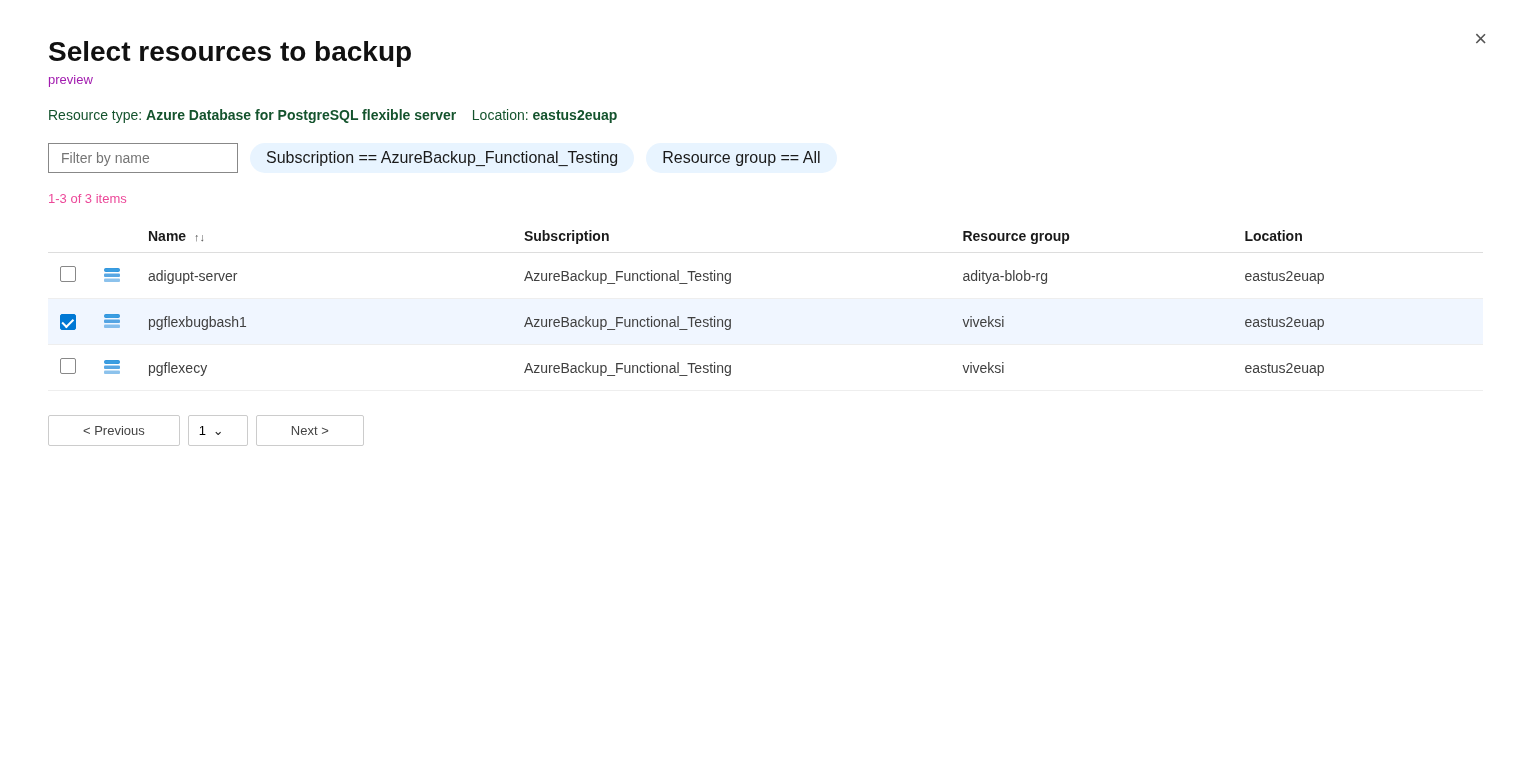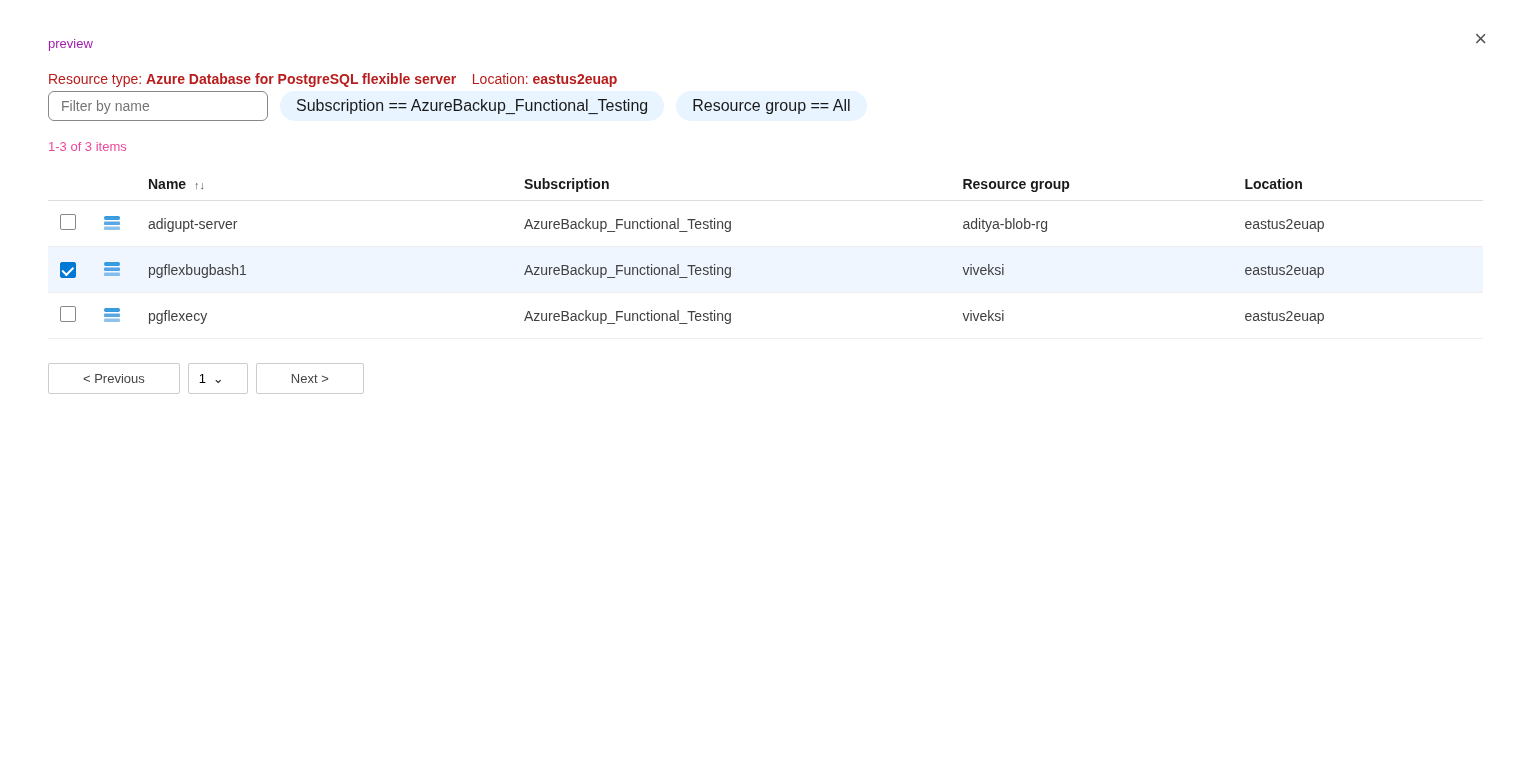--- a/index.html
+++ b/index.html
@@ -34,38 +34,38 @@
       color: #111;
       margin-bottom: 4px;
     }
     .dialog-subtitle {
       font-size: 13px;
       color: #a21caf;
       margin-bottom: 20px;
     }
     .resource-info {
       font-size: 14px;
-      color: #b91c1c;
-      margin-bottom: 4px;
+      color: #14532d;
+      margin-bottom: 20px;
     }
     .resource-info strong {
       font-weight: 700;
     }
     .filters-row {
       display: flex;
       align-items: center;
       gap: 12px;
       margin-bottom: 18px;
     }
     .filter-input {
       border: 1px solid #888;
-      border-radius: 6px;
+      border-radius: 0;
       padding: 6px 12px;
       font-size: 14px;
-      width: 220px;
+      width: 190px;
       color: #333;
       outline: none;
     }
     .filter-tag {
       background: #e8f4ff;
       border-radius: 16px;
       padding: 6px 16px;
       font-size: 16px;
       color: #1a1a1a;
       border: none;
@@ -193,20 +193,21 @@
       border-radius: 2px;
       cursor: pointer;
     }
   </style>
 </head>
 <body>
 
 <div class="dialog">
   <button class="close-btn">×</button>
 
+  <h1 class="dialog-title">Select resources to backup</h1>
   <div class="dialog-subtitle">preview</div>
 
   <div class="resource-info">
     <span>Resource type:</span>
     <strong>Azure Database for PostgreSQL flexible server</strong>
     &nbsp;&nbsp;
     <span>Location:</span>
     <strong>eastus2euap</strong>
   </div>
 

